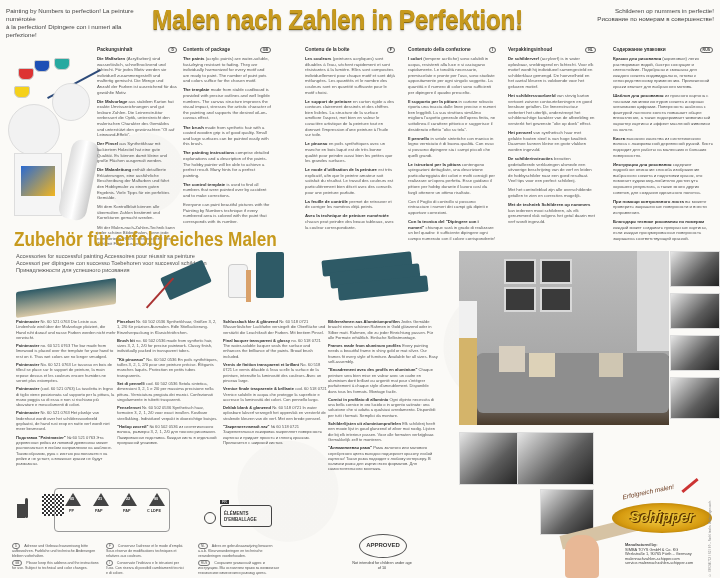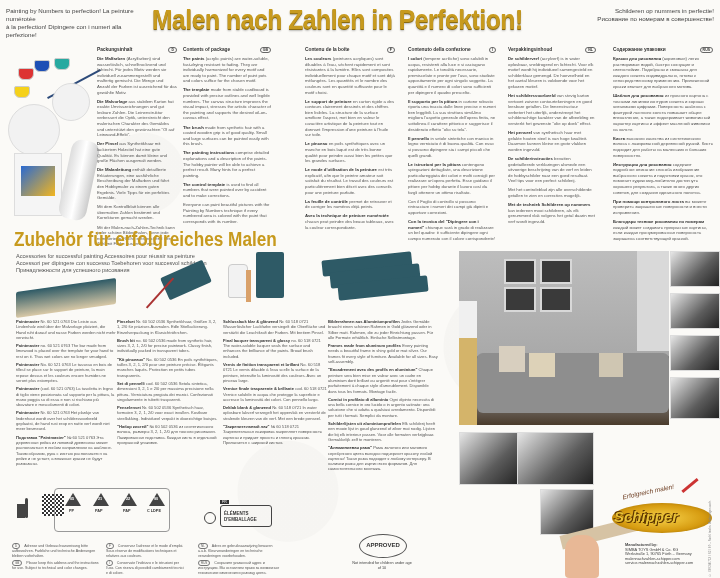--- a/index.html
+++ b/index.html
@@ -67,21 +67,21 @@
   .qr { left: 42px; top: 494px; width: 22px; height: 22px;
     background: repeating-conic-gradient(#333 0 25%, #fff 0 50%) 0 0/4px 4px; }
   .warn { font-size: 3.6px; line-height: 4.3px; color: #555; }
   .warn .fl { display: inline-block; border: 0.5px solid #777; border-radius: 3px; font-size: 3px; padding: 0 2px; margin-right: 4px; }
 
   .approved { left: 359px; top: 534px; width: 48px; height: 24px; border: 1.5px solid #555; border-radius: 50%; text-align: center; font-size: 6px; font-weight: bold; line-height: 21px; color: #333; }
   .approved-sub { left: 352px; top: 561px; width: 60px; font-size: 3.8px; line-height: 4.5px; text-align: center; color: #444; }
 
   .logo { left: 612px; top: 503px; width: 100px; height: 30px; border-radius: 50%;
     background: radial-gradient(ellipse at center,#f7d24a 0%,#d69b10 60%,#8a5c00 100%); }
-  .logo-text { left: 614px; top: 508px; width: 96px; font-size: 15px; font-weight: bold; color: #e9c236; text-shadow: 1px 1px 0 #5a3400, -1px -1px 0 #5a3400; font-style: italic; }
+  .logo-text { left: 614px; top: 508px; width: 96px; font-size: 15px; font-weight: bold; color: #e9c236; text-shadow: 1px 1px 0 #5a3400, -1px -1px 0 #5a3400; text-align: center; font-style: italic; }
   .logo-slogan { left: 622px; top: 488px; font-size: 6.5px; font-style: italic; color: #6b3a1e; transform: rotate(-12deg); }
   .mfr { left: 625px; top: 543px; font-size: 3.9px; line-height: 4.6px; color: #444; }
   .vert { left: 708px; top: 500px; font-size: 3px; color: #888; writing-mode: vertical-rl; transform: rotate(180deg); }
   .ruler { left: 560px; top: 526px; width: 80px; height: 14px; background: #d6c3a4; transform: rotate(-14deg); }
   .hand { left: 565px; top: 535px; width: 34px; height: 43px; background: #e8b896; border-radius: 15px 15px 4px 4px; }
 </style>
 </head>
 <body>
 
 <div class="bgpattern"></div>

